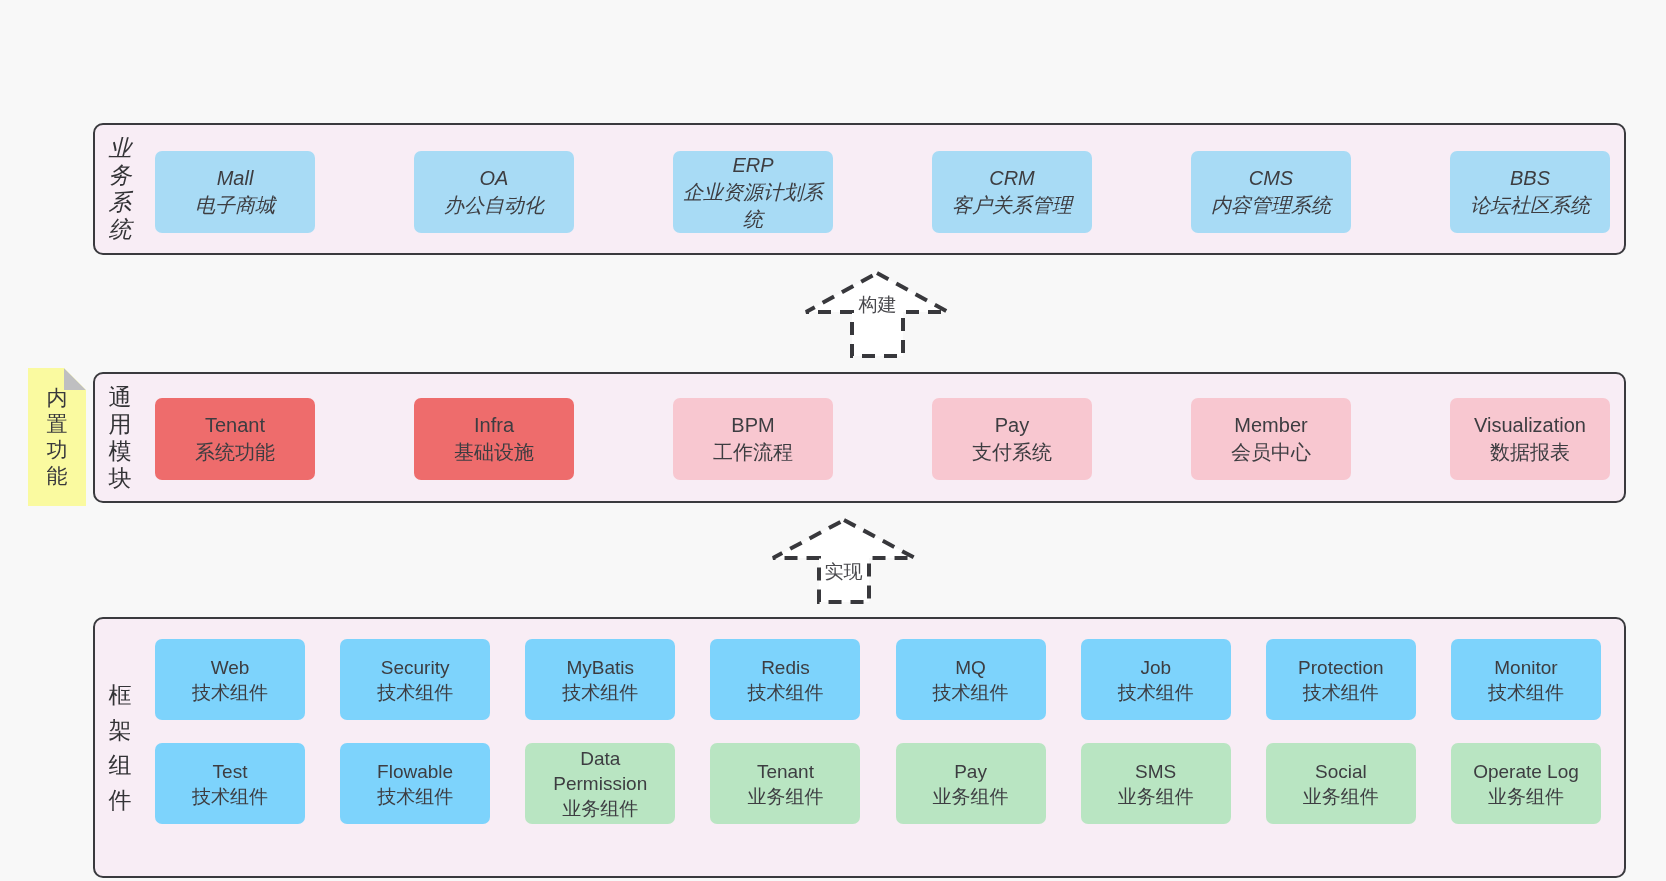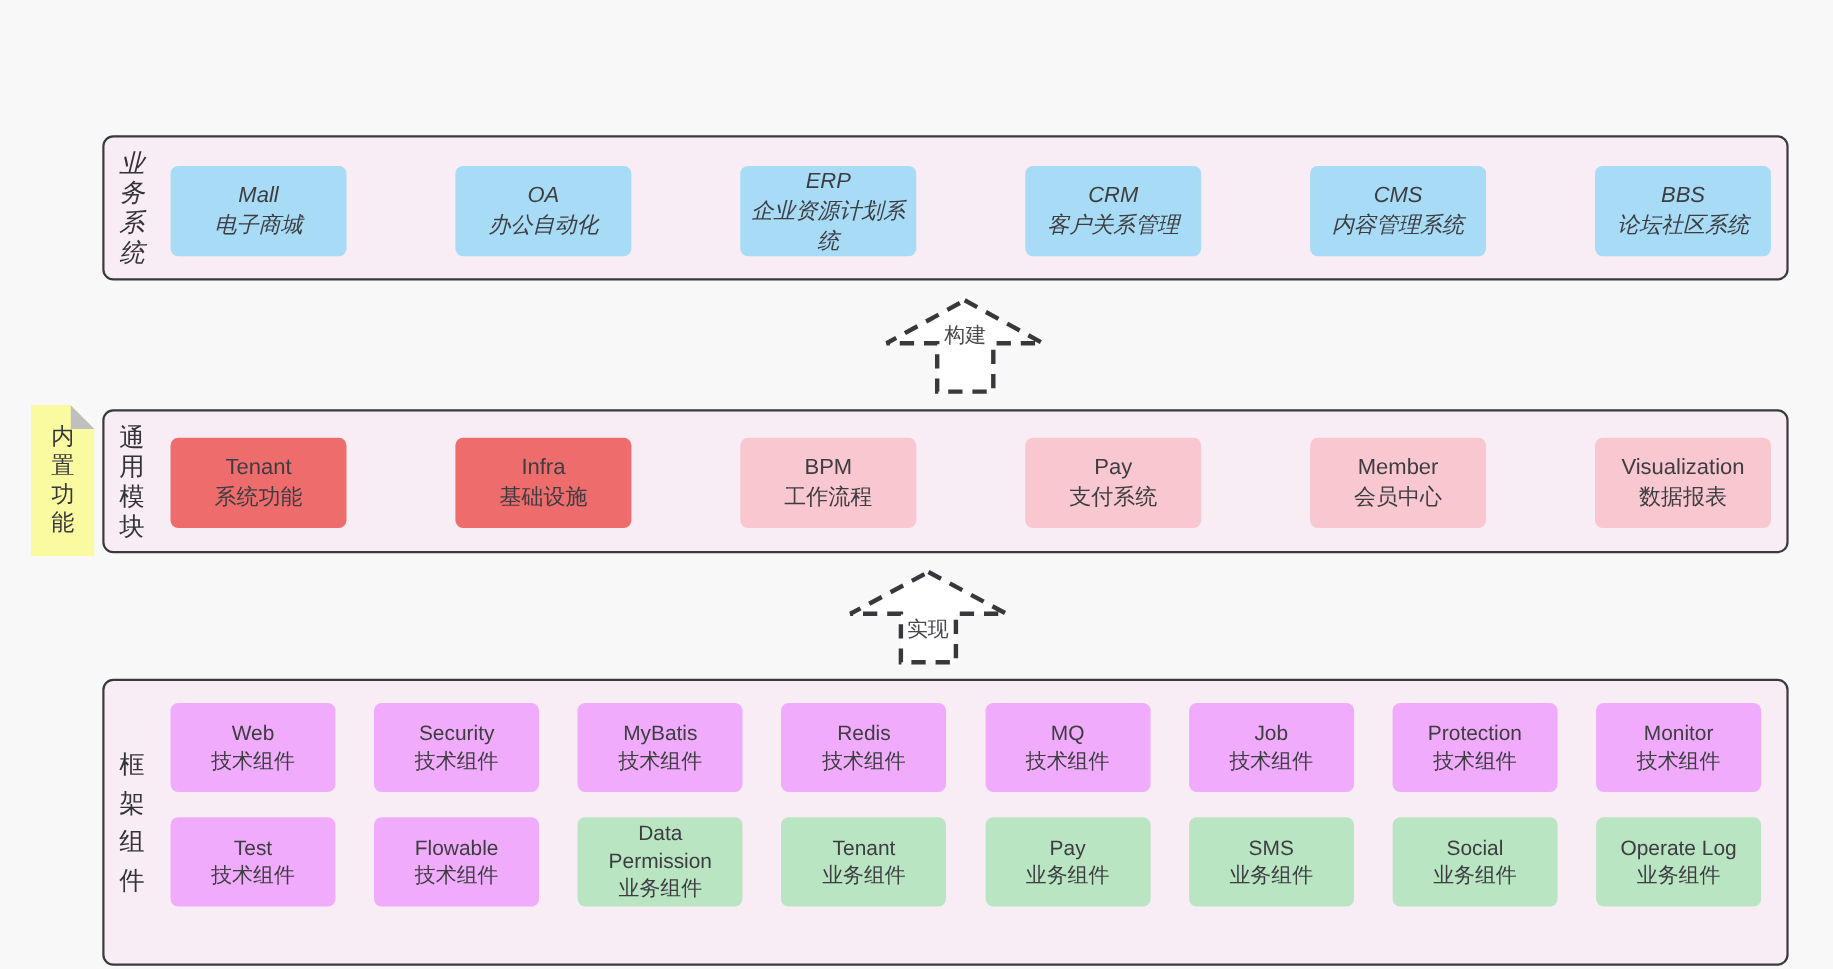--- a/index.html
+++ b/index.html
@@ -27,21 +27,21 @@
 
   .box{width:160px;height:82px;border-radius:7px;display:flex;flex-direction:column;
        align-items:center;justify-content:center;text-align:center;box-sizing:border-box;padding:2px 6px;}
   .box .box-title,.box .box-subtitle{font-size:20px;line-height:27px;color:#3d3d41;}
   .small-boxes .box{width:150px;height:81px;}
   .small-boxes .box .box-title,.small-boxes .box .box-subtitle{font-size:19px;line-height:25px;}
 
   .variant-blue{background:#a8dbf5;}
   .variant-red{background:#ee6c6c;}
   .variant-pink{background:#f8c7d0;}
-  .variant-green{background:#f0abfc;}
+  .variant-green{background:#7dd3fc;}
   .variant-green-light{background:#b9e5c2;}
 
   
   .note{position:absolute;left:28px;width:58px;background:#fafaa0;z-index:0;
         display:flex;align-items:center;justify-content:center;
         clip-path:polygon(0 0,calc(100% - 22px) 0,100% 22px,100% 100%,0 100%);}
   .note-modules{top:368px;height:138px;}
   .note-components{top:655px;height:135px;}
   .note .fold{position:absolute;top:0;right:0;width:22px;height:22px;background:#bfbfc1;
               clip-path:polygon(0 0,100% 100%,0 100%);}

